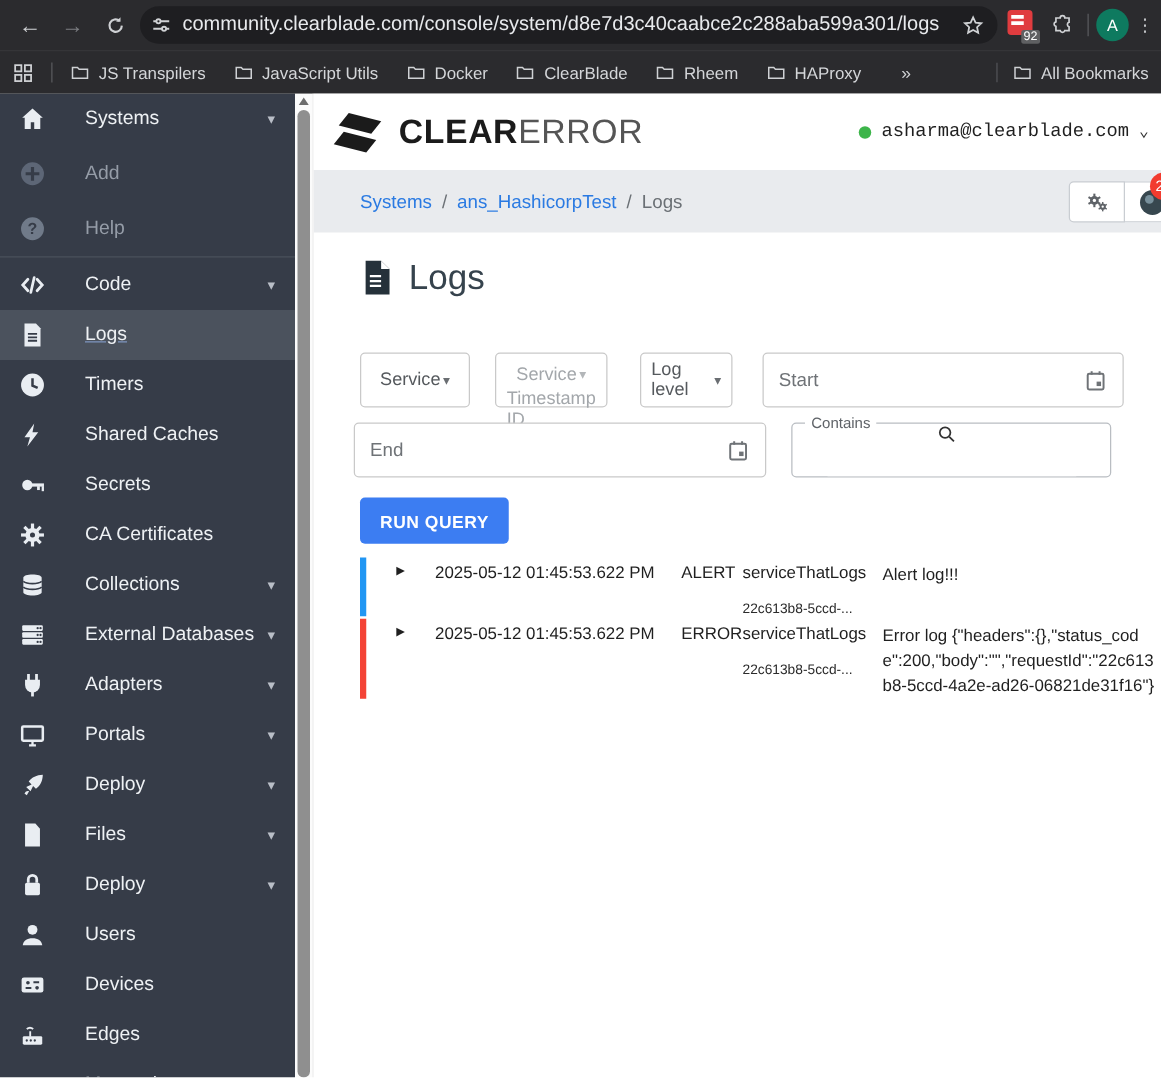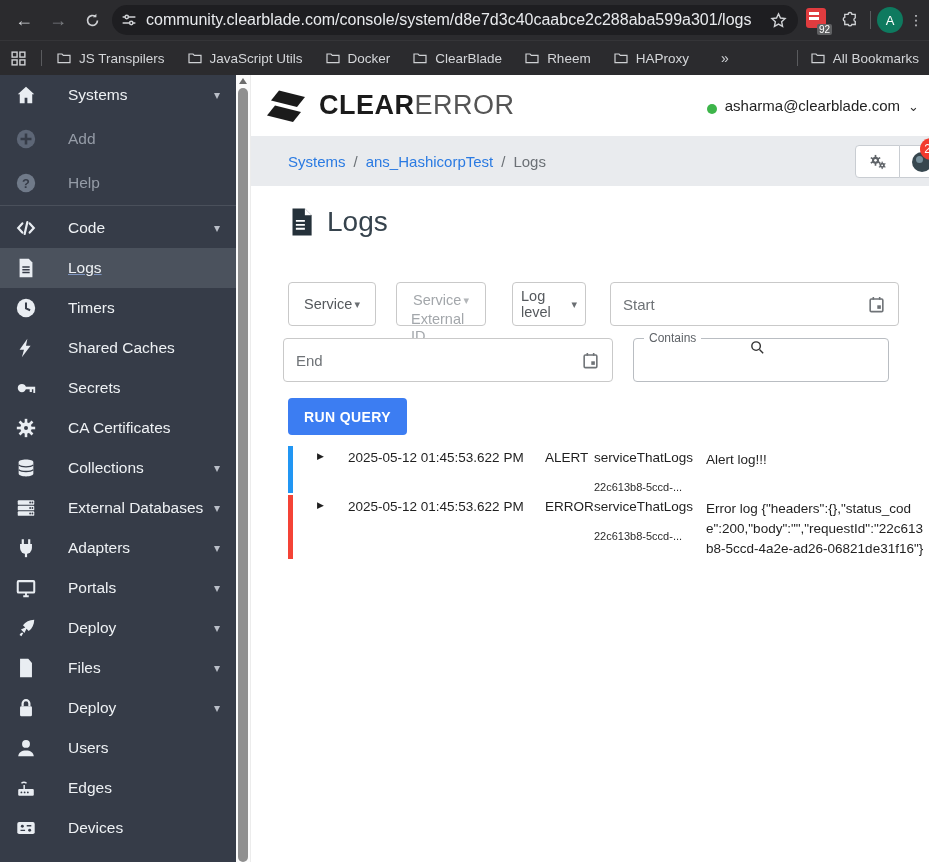--- a/index.html
+++ b/index.html
@@ -43,21 +43,21 @@
   .side-scroll .up { position:absolute; top:3px; left:3px; width:0; height:0; border-left:4px solid transparent; border-right:4px solid transparent; border-bottom:6px solid #6d6d6d; }
   .side-scroll .thumb { position:absolute; top:13px; bottom:0; left:2px; width:10px; background:#8f8f8f; border-radius:6px; }
 
   .main { flex:1; background:#fff; min-width:0; position:relative; }
 
   .app-header { height:61px; display:flex; align-items:center; justify-content:space-between; padding:0 10px 0 14px; background:#fff; }
   .brand { display:flex; align-items:center; gap:8px; }
   .brand-text { font-size:27px; letter-spacing:.5px; color:#1b1b1b; }
   .brand-text b { font-weight:bold; }
   .brand-text span { color:#555; font-weight:300; }
-  .account { display:flex; align-items:flex-end; gap:8px; font-size:15px; color:#1f1f1f; }
+  .account { display:flex; align-items:center; gap:8px; font-size:15px; color:#1f1f1f;font-family:Liberation Mono, monospace; }
   .online-dot { width:10px; height:10px; border-radius:50%; background:#3db54a; }
   .acct-caret { font-size:13px; color:#333; }
 
   .crumb-bar { height:50px; background:#e9ebee; display:flex; align-items:center; padding-left:37px; position:relative; }
   .crumbs { display:flex; gap:8px; font-size:15px; align-items:center; }
   .crumbs a { color:#2a7ae2; text-decoration:none; }
   .crumbs .sep, .crumbs .current { color:#6b7075; }
   .crumb-actions { position:absolute; right:-16px; top:9px; display:flex; }
   .icon-btn { width:45px; height:33px; background:#fff; border:1px solid #c9cdd2; display:flex; align-items:center; justify-content:center; position:relative; }
   .icon-btn:first-child { border-radius:4px 0 0 4px; }
@@ -387,46 +387,46 @@
             <svg width="22" height="22" viewBox="0 0 24 24">
               <circle cx="12" cy="7.5" r="4.3" fill="#e9edf2"></circle>
               <path d="M3.5 21c.4-4 3.8-6.2 8.5-6.2s8.1 2.2 8.5 6.2z" fill="#e9edf2"></path>
             </svg>
           </span>
           <span class="lbl">Users</span>
         </div>
         <div class="side-item">
           <span class="ic">
             <svg width="22" height="22" viewBox="0 0 24 24">
+              <rect x="2.5" y="5.5" width="19" height="13" rx="2" fill="#e9edf2"></rect>
+              <g fill="#363c48">
+                <circle cx="8" cy="10" r="1.6"></circle>
+                <circle cx="16" cy="14.5" r="1.6"></circle>
+                <path d="M12.8 8.8h5v1.6h-5zM6 13.8h5v1.6H6z"></path>
+              </g>
+            </svg>
+          </span>
+          <span class="lbl">Devices</span>
+        </div>
+        <div class="side-item">
+          <span class="ic">
+            <svg width="22" height="22" viewBox="0 0 24 24">
               <g fill="none" stroke="#e9edf2" stroke-width="1.6">
                 <path d="M7 6.8a4.4 4.4 0 0 1 5.6 0"></path>
               </g>
               <path d="M9.2 13.5V8.8h1.6v4.7z" fill="#e9edf2"></path>
               <rect x="3.5" y="13" width="17" height="7.5" rx="1.2" fill="#e9edf2"></rect>
               <g fill="#363c48">
                 <circle cx="7" cy="16.8" r="1"></circle>
                 <circle cx="10.5" cy="16.8" r="1"></circle>
                 <circle cx="14" cy="16.8" r="1"></circle>
               </g>
             </svg>
           </span>
           <span class="lbl">Edges</span>
-        </div>
-        <div class="side-item">
-          <span class="ic">
-            <svg width="22" height="22" viewBox="0 0 24 24">
-              <rect x="2.5" y="5.5" width="19" height="13" rx="2" fill="#e9edf2"></rect>
-              <g fill="#363c48">
-                <circle cx="8" cy="10" r="1.6"></circle>
-                <circle cx="16" cy="14.5" r="1.6"></circle>
-                <path d="M12.8 8.8h5v1.6h-5zM6 13.8h5v1.6H6z"></path>
-              </g>
-            </svg>
-          </span>
-          <span class="lbl">Devices</span>
         </div>
         <div class="side-item">
           <span class="ic">
             <svg width="22" height="22" viewBox="0 0 24 24">
               <circle cx="12" cy="22" r="10" fill="#e9edf2"></circle>
             </svg>
           </span>
           <span class="lbl">Messaging</span>
         </div>
       </div>
@@ -500,21 +500,21 @@
         <div class="frow">
           <div class="fbtn" style="width:88px">
             <span>Service</span>
               <span class="caret">▾</span>
           </div>
           <div class="fbtn disabled two-line" style="width:90px">
             <span class="row1">
                 <span>Service</span>
                 <span class="caret">▾</span>
               </span>
-            <span>External ID</span>
+            <span>Timestamp ID</span>
           </div>
           <div class="fbtn" style="width:74px; margin-left:6px; padding:0 8px;">
             <span>Log level</span>
               <span class="caret" style="margin-left:-4px">▾</span>
           </div>
           <div class="finput" style="width:289px; margin-left:4px;">
             <input type="text" placeholder="Start" style="">
             <svg width="19" height="19" viewBox="0 0 24 24">
                 <g fill="none" stroke="#6f7377" stroke-width="2">
                   <rect x="4" y="5" width="16" height="16" rx="1.5"></rect>

